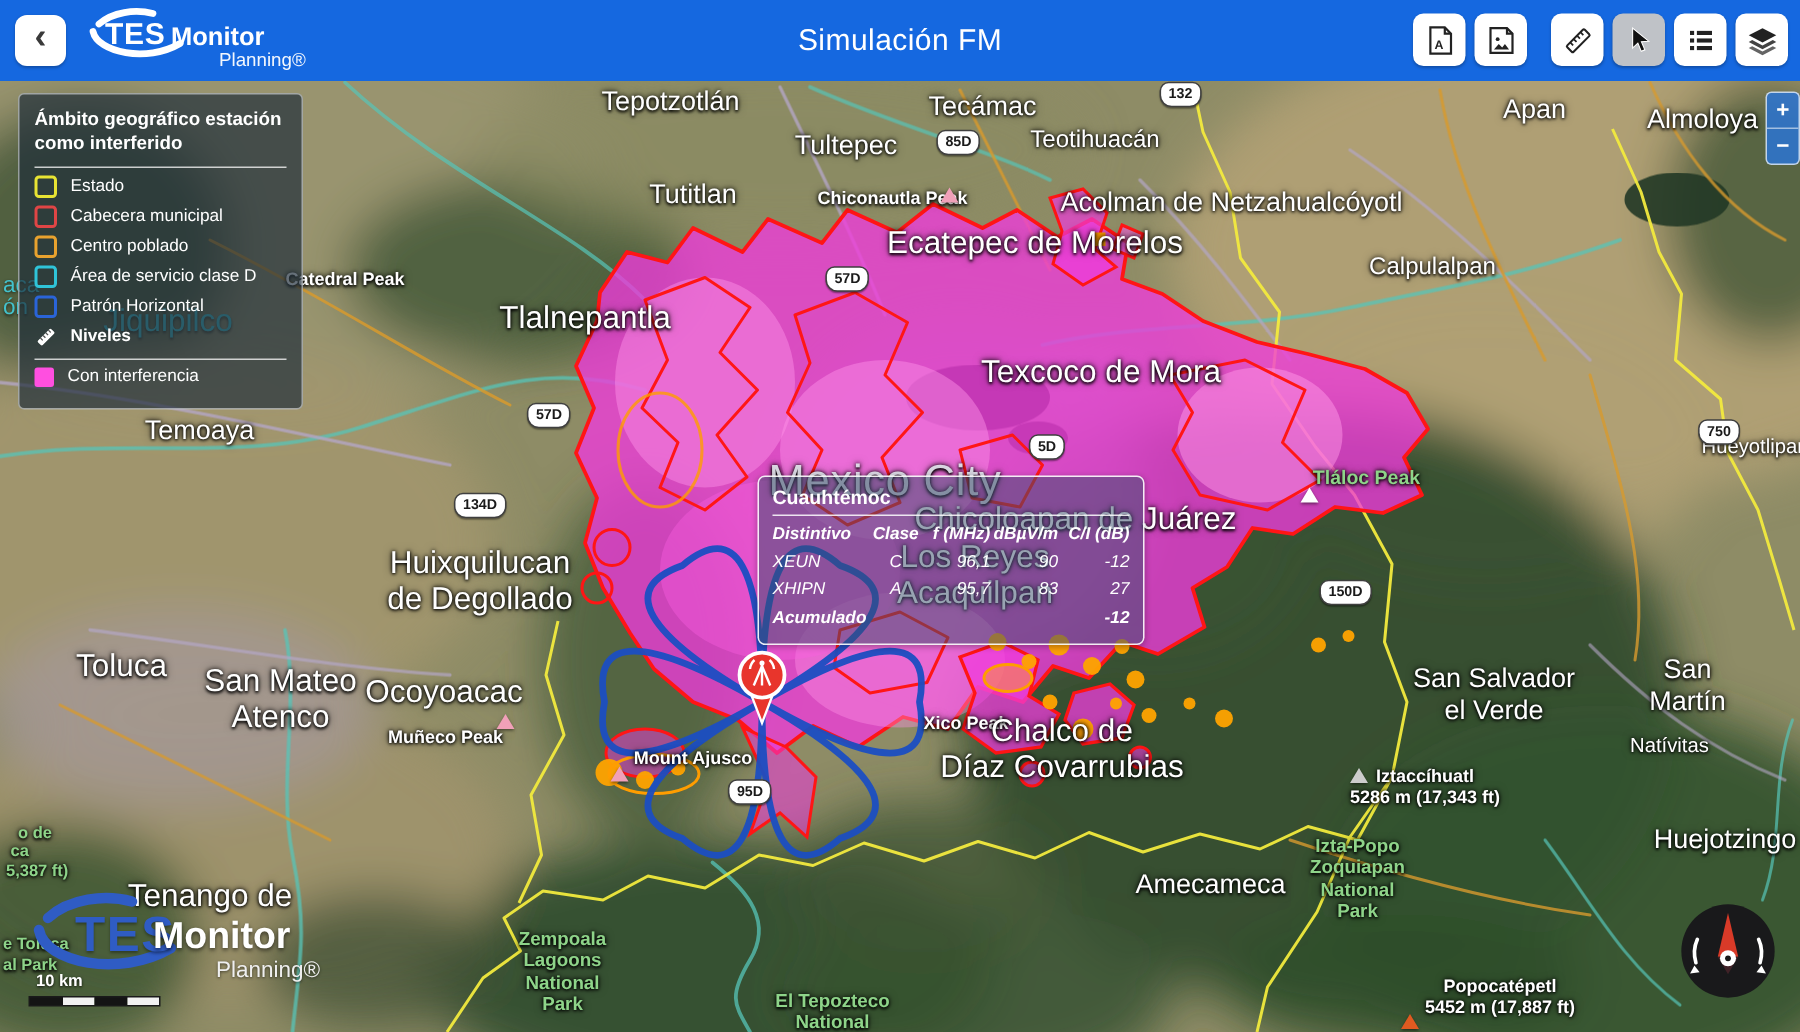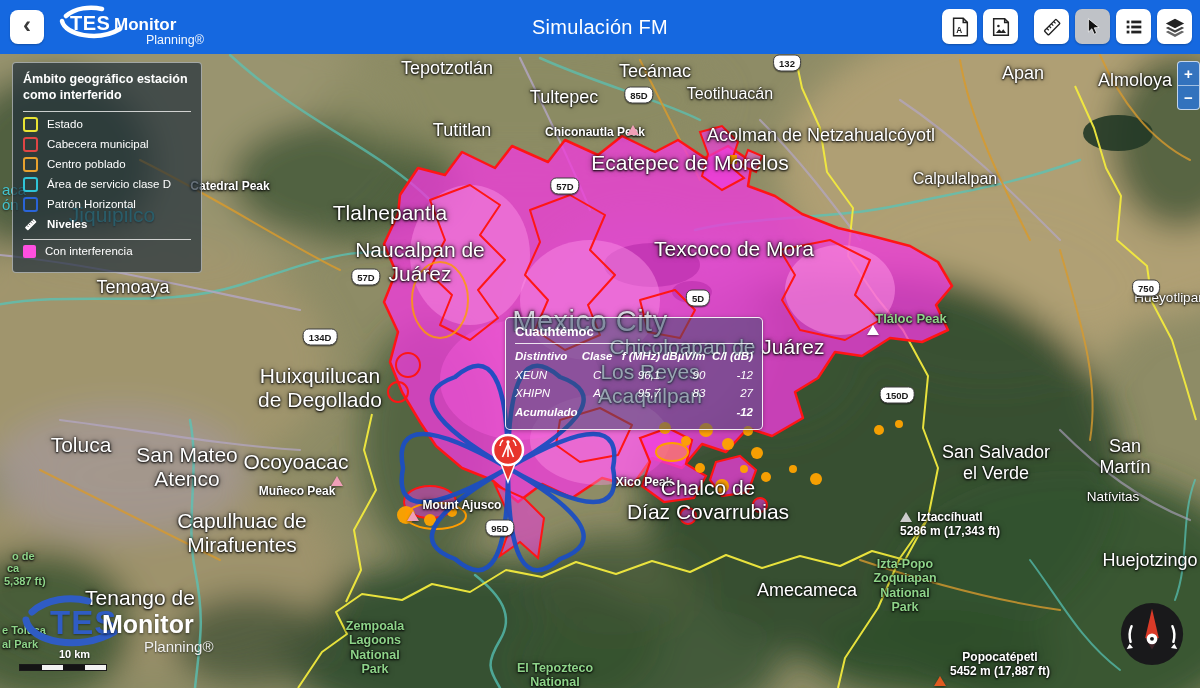--- a/index.html
+++ b/index.html
@@ -74,21 +74,21 @@
     border-left:6px solid transparent;border-right:6px solid transparent;border-bottom:10px solid #fff;
     filter:drop-shadow(0 1px 1px rgba(0,0,0,.5));}
 
   
   .zoomctl{position:absolute;left:1177px;top:61px;width:21px;z-index:40;background:rgba(44,116,210,.85);
     border:1px solid rgba(255,255,255,.7);border-radius:4px;overflow:hidden;}
   .zoomctl div{height:23px;display:flex;align-items:center;justify-content:center;color:#fff;font-size:15px;font-weight:700;cursor:pointer;}
   .zoomctl div:first-child{border-bottom:1px solid rgba(255,255,255,.55);}
   .compass{position:absolute;left:1117px;top:599px;width:70px;height:70px;z-index:40;cursor:pointer;}
   .scale-wrap{position:absolute;left:20px;top:648px;z-index:40;}
-  .scale-label{color:#fff;font-size:11px;font-weight:700;text-shadow:0 1px 2px rgba(0,0,0,.9);margin-left:23px;text-align:center;}
+  .scale-label{color:#fff;font-size:11px;font-weight:700;text-shadow:0 1px 2px rgba(0,0,0,.9);margin-left:4px;}
   .scale-bar{margin-top:5px;display:flex;width:86px;height:5px;box-shadow:0 0 0 1px #1a1a1a;}
   .scale-bar span{flex:1;}
   .scale-bar span:nth-child(odd){background:#141414;}
   .scale-bar span:nth-child(even){background:#f2f2f2;}
 
   
   .watermark{position:absolute;left:18px;top:592px;width:230px;height:72px;z-index:15;pointer-events:none;}
   .watermark .wm-swoosh{position:absolute;left:0;top:2px;}
   .watermark .tes{position:absolute;left:32px;top:12px;font-size:33px;font-weight:800;color:#2f5cc4;
     text-shadow:0 1px 2px rgba(0,0,0,.35);letter-spacing:1px;}
@@ -243,39 +243,35 @@
       <div class="map-label city-lg" style="left: 1023px; top: 73px;">Apan</div>
       <div class="map-label city-lg" style="left: 1135px; top: 80px;">Almoloya</div>
       <div class="map-label city-lg" style="left: 564px; top: 97px;">Tultepec</div>
       <div class="map-label city" style="left: 730px; top: 94px;">Teotihuacán</div>
       <div class="map-label city-lg" style="left: 821px; top: 135px;">Acolman de Netzahualcóyotl</div>
       <div class="map-label city" style="left: 955px; top: 179px;">Calpulalpan</div>
       <div class="map-label city-lg" style="left: 462px; top: 130px;">Tutitlan</div>
       <div class="map-label peak" style="left: 595px; top: 133px;">Chiconautla Peak</div>
       <div class="map-label city-xl" style="left: 690px; top: 163px;">Ecatepec de Morelos</div>
       <div class="map-label city-xl" style="left: 390px; top: 213px;">Tlalnepantla</div>
-      <div class="map-label city-xl" style="left: 420px; top: 262px;">Naucalpan de
-Juárez</div>
       <div class="map-label city-xl" style="left: 734px; top: 249px;">Texcoco de Mora</div>
       <div class="map-label metro" style="left: 590px; top: 322px;">Mexico City</div>
       <div class="map-label city-xl" style="left: 717px; top: 347px;">Chicoloapan de Juárez</div>
       <div class="map-label city-xl" style="left: 650px; top: 384px;">Los Reyes
 Acaquilpan</div>
       <div class="map-label park-peak" style="left: 911px; top: 319px;">Tláloc Peak</div>
       <div class="map-label city-sm" style="left: 1170px; top: 298px;">Hueyotlipan</div>
       <div class="map-label city-xl" style="left: 320px; top: 388px;">Huixquilucan
 de Degollado</div>
       <div class="map-label city-lg" style="left: 133px; top: 287px;">Temoaya</div>
       <div class="map-label city-xl" style="left: 81px; top: 445px;">Toluca</div>
       <div class="map-label city-xl" style="left: 187px; top: 467px;">San Mateo
 Atenco</div>
       <div class="map-label city-xl" style="left: 296px; top: 462px;">Ocoyoacac</div>
       <div class="map-label peak" style="left: 297px; top: 492px;">Muñeco Peak</div>
-      <div class="map-label city-xl" style="left: 242px; top: 533px;">Capulhuac de
-Mirafuentes</div>
       <div class="map-label city-xl" style="left: 140px; top: 598px;">Tenango de</div>
       <div class="map-label peak" style="left: 230px; top: 187px;">Catedral Peak</div>
       <div class="map-label peak" style="left: 644px; top: 441px; margin-top: 42px;">Xico Peak</div>
       <div class="map-label peak" style="left: 462px; top: 506px;">Mount Ajusco</div>
       <div class="map-label city-xl" style="left: 708px; top: 500px;">Chalco de
 Díaz Covarrubias</div>
       <div class="map-label city-lg" style="left: 807px; top: 590px;">Amecameca</div>
       <div class="map-label city-lg" style="left: 996px; top: 463px;">San Salvador
 el Verde</div>
       <div class="map-label city-lg" style="left: 1125px; top: 457px;">San Martín</div>

